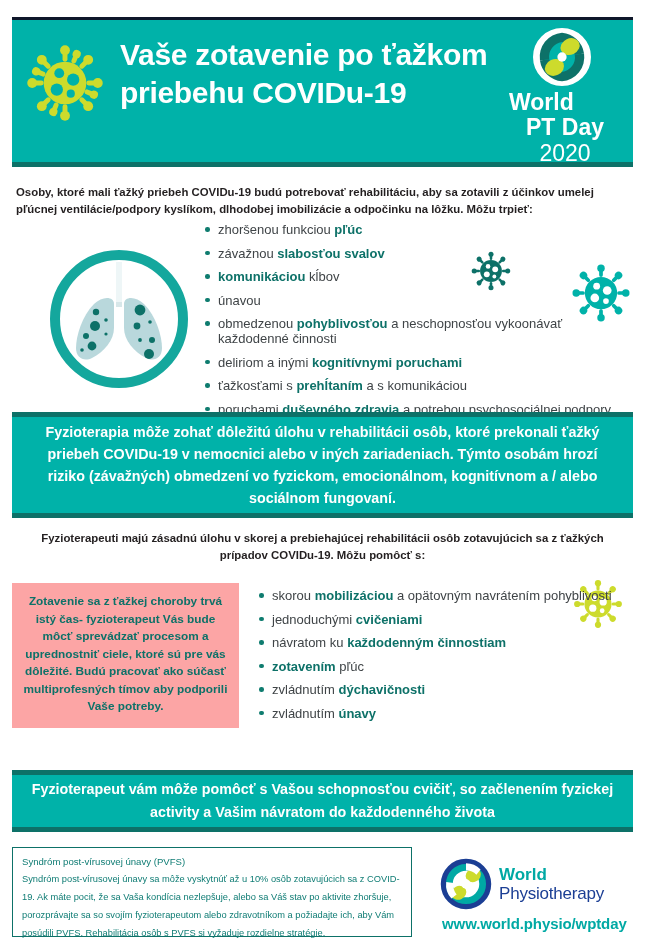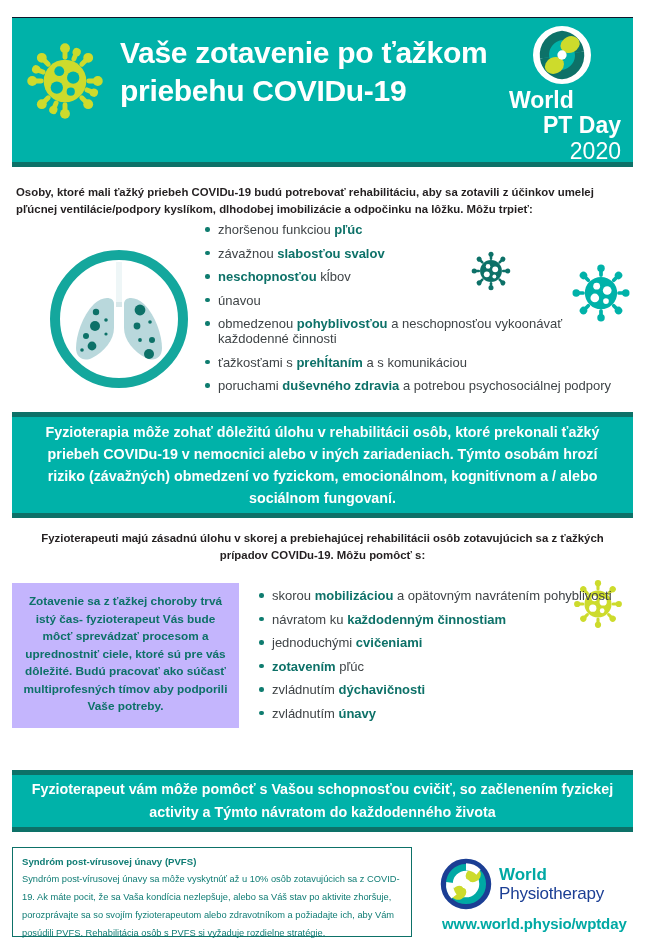--- a/index.html
+++ b/index.html
@@ -16,21 +16,21 @@
     background: #ffffff;
     overflow: hidden;
   }
 
   
   .header {
     position: absolute;
     left: 12px; top: 17px;
     width: 621px; height: 150px;
     background: #00b2a9;
-    border-top: 1px solid #0f172a;
+    border-top: 3px solid #0f172a;
     border-bottom: 5px solid #0d7168;
     display: flex;
     align-items: center;
   }
   .header-virus {
     position: absolute;
     left: 12px; top: 22px;
     width: 82px; height: 82px;
   }
   .header-title {
@@ -49,25 +49,25 @@
     width: 118px;
     text-align: center;
     color: #ffffff;
   }
   .wptd-mark { width: 58px; height: 58px; margin: 0 auto 4px; display:block; }
   .wptd-world {
     font-size: 23px; font-weight: bold; line-height: 25px; text-align: left;
     padding-left: 6px;
   }
   .wptd-ptday {
-    font-size: 23px; font-weight: bold; line-height: 25px; text-align: right;
+    font-size: 23px; font-weight: bold; line-height: 25px; text-align: center;
     padding-left: 6px;
   }
   .wptd-year {
-    font-size: 23px; line-height: 27px; text-align: right; padding-left: 6px;
+    font-size: 23px; line-height: 27px; text-align: center; padding-left: 6px;
     font-weight: 300;
   }
 
   
   .intro {
     position: absolute;
     left: 16px; top: 184px;
     width: 613px;
     font-size: 11.4px;
     line-height: 16.5px;
@@ -148,41 +148,41 @@
     text-align: center;
     font-weight: 700;
   }
 
   
   .greenbox {
     position: absolute;
     left: 12px; top: 583px;
     width: 227px;
     padding: 10px 10px 12px;
-    background: #c4b5fd;
+    background: #fca5a5;
     color: #0d7168;
     font-size: 11.8px;
     line-height: 17.5px;
     font-weight: bold;
     text-align: center;
   }
 
   
   .pvfs {
     position: absolute;
     left: 12px; top: 847px;
     width: 400px;
     height: 90px;
     border: 1.4px solid #0d7168;
     padding: 7px 9px 6px 9px;
     color: #0f7c74;
   }
   .pvfs-title {
     font-size: 9.6px;
-    font-weight: bold;
+    font-weight: normal;
     line-height: 13px;
     margin-bottom: 2px;
   }
   .pvfs-body {
     font-size: 9.3px;
     line-height: 18px;
   }
 
   
   .wp {
@@ -384,46 +384,47 @@
       <circle cx="43" cy="39" r="5.5"></circle>
         <circle cx="60" cy="46" r="7"></circle>
       <circle cx="40" cy="58" r="7"></circle>
         <circle cx="58" cy="63" r="4.6"></circle>
     </g>
   </svg>
 
   <div class="bullets1" id="symptoms-list">
       <div class="bullet">zhoršenou funkciou <b>pľúc</b></div>
       <div class="bullet">závažnou <b>slabosťou svalov</b></div>
-      <div class="bullet"><b>neschopnosťou</b> kĺbov</div>
+      <div class="bullet"><b>komunikáciou</b> kĺbov</div>
       <div class="bullet">únavou</div>
       <div class="bullet">obmedzenou <b>pohyblivosťou</b> a neschopnosťou vykoonávať každodenné činnosti</div>
+      <div class="bullet">deliriom a inými <b>kognitívnymi poruchami</b></div>
       <div class="bullet">ťažkosťami s <b>prehĺtaním</b> a s komunikáciou</div>
       <div class="bullet">poruchami <b>duševného zdravia</b> a potrebou psychosociálnej podpory</div>
     </div>
 
   <div class="banner" id="banner1">
     <div class="btxt">Fyzioterapia môže zohať dôležitú úlohu v rehabilitácii osôb, ktoré prekonali ťažký priebeh  COVIDu-19 v nemocnici alebo v iných zariadeniach. Týmto osobám hrozí riziko (závažných) obmedzení vo fyzickom, emocionálnom, kognitívnom a / alebo sociálnom fungovaní.</div>
   </div>
 
   <div class="midpara">Fyzioterapeuti majú zásadnú úlohu v skorej a prebiehajúcej rehabilitácii osôb zotavujúcich sa z ťažkých prípadov COVIDu-19. Môžu pomôcť s:</div>
 
   <div class="greenbox">Zotavenie sa z ťažkej choroby trvá istý čas- fyzioterapeut Vás bude môcť sprevádzať procesom a uprednostniť ciele, ktoré sú pre vás dôležité. Budú pracovať ako súčasť multiprofesných tímov aby podporili Vaše potreby.</div>
 
   <div class="bullets2" id="help-list">
       <div class="bullet">skorou <b>mobilizáciou</b> a opätovným navrátením pohyblivosti</div>
+      <div class="bullet">jednoduchými <b>cvičeniami</b></div>
       <div class="bullet">návratom ku <b>každodenným činnostiam</b></div>
-      <div class="bullet">jednoduchými <b>cvičeniami</b></div>
       <div class="bullet"><b>zotavením</b> pľúc</div>
       <div class="bullet">zvládnutím <b>dýchavičnosti</b></div>
       <div class="bullet">zvládnutím <b>únavy</b></div>
     </div>
 
   <div class="banner" id="banner2">
-    <div class="btxt">Fyzioterapeut vám môže pomôcť s Vašou schopnosťou cvičiť, so začlenením fyzickej activity a Týmto návratom do každodenného života</div>
+    <div class="btxt">Fyzioterapeut vám môže pomôcť s Vašou schopnosťou cvičiť, so začlenením fyzickej activity a Vašim návratom do každodenného života</div>
   </div>
 
   <div class="pvfs">
     <div class="pvfs-title">Syndróm post-vírusovej únavy (PVFS)</div>
     <div class="pvfs-body">Syndróm post-vírusovej únavy sa môže vyskytnúť  až u 10% osôb zotavujúcich sa z COVID-19. Ak máte pocit, že sa Vaša kondícia nezlepšuje, alebo sa Váš stav po aktivite zhoršuje, porozprávajte sa so svojím fyzioterapeutom alebo zdravotníkom a požiadajte ich, aby Vám posúdili PVFS. Rehabilitácia osôb s PVFS si vyžaduje rozdielne stratégie.</div>
   </div>
 
   <div class="wp">
     <div class="wp-row">
       <svg class="wp-mark" viewBox="0 0 100 100">

